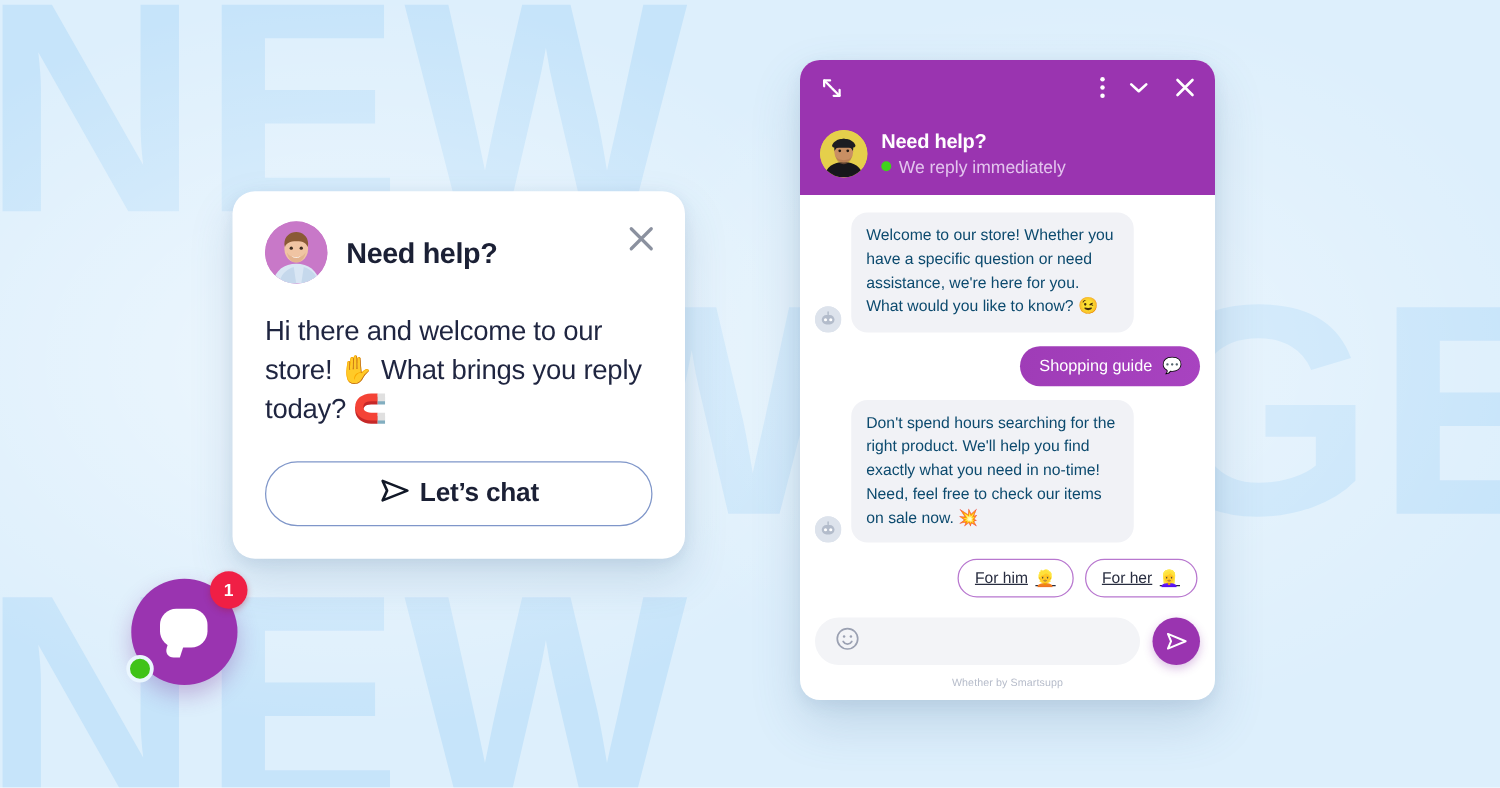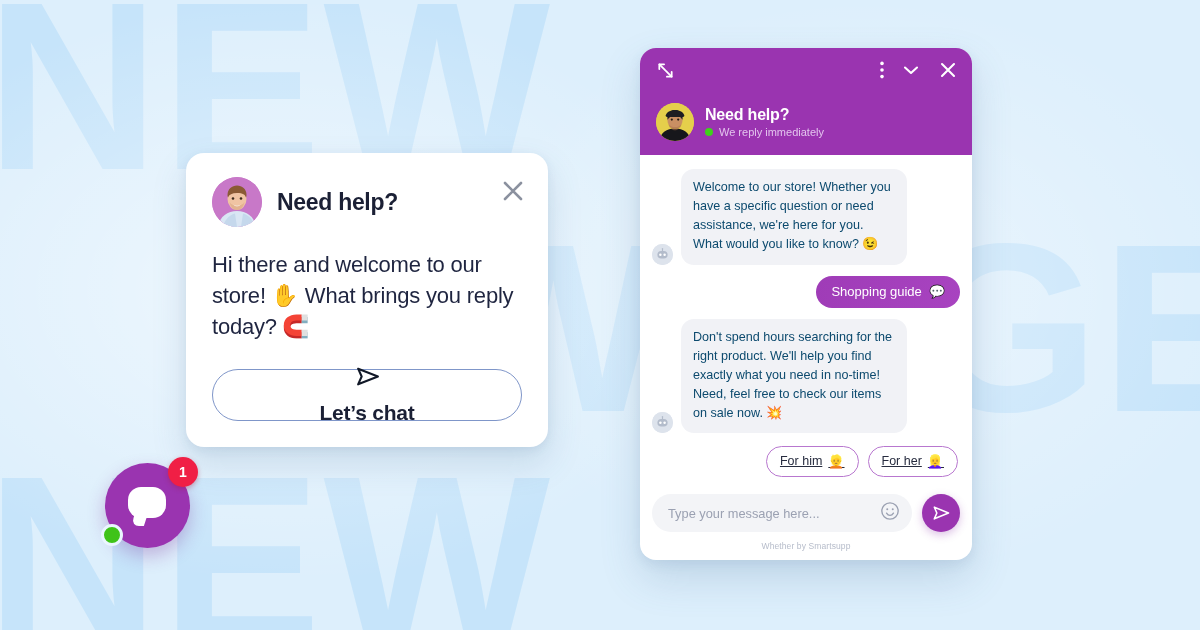--- a/index.html
+++ b/index.html
@@ -77,21 +77,20 @@
     letter-spacing: -.2px;
   }
   #popup-cta {
     margin-top: 26px;
     width: 100%; height: 52px;
     border: 1.5px solid #7f96c9;
     border-radius: 26px;
     background: #fff;
     display: flex; align-items: center; justify-content: center; gap: 8px;
     cursor: pointer;
-    flex-direction: column;
   }
   #popup-cta .cta-label {
     font-size: 21px; font-weight: 600; color: #1b2035; letter-spacing: -.2px;
   }
 
   
   #launcher {
     position: absolute; left: 105px; top: 463px;
     width: 85px; height: 85px; border-radius: 50%;
     background: #9a34b0;
@@ -154,21 +153,21 @@
   }
   .avatar-sm {
     width: 38px; height: 38px; border-radius: 50%;
     flex: 0 0 38px; overflow: hidden; position: relative;
     background: #e8d24a;
   }
   .hdr-name { font-size: 16px; font-weight: 700; color: #fff; letter-spacing: -.2px; }
   .hdr-status {
     display: flex; align-items: center; gap: 6px;
     margin-top: 2px;
-    font-size: 11px; color: #e3c4ee;
+    font-size: 14px; color: #e3c4ee;
   }
   .dot-online { width: 8px; height: 8px; border-radius: 50%; background: #3fd11b; flex: 0 0 8px; }
 
   #chat-body {
     flex: 1 1 auto;
     padding: 14px 12px 6px 12px;
     display: flex; flex-direction: column; gap: 11px;
     overflow: hidden;
   }
   .msg-row { display: flex; align-items: flex-end; gap: 8px; }
@@ -402,21 +401,20 @@
         </div>
         <div class="chip">
           <span>For her</span>
           <span class="emoji">👱‍♀️</span>
         </div>
       </div>
     </div>
 
     <div id="composer">
       <div id="composer-field">
-        <input id="composer-input" type="text" placeholder="Type your message here..." style="">
         <span id="emoji-icon">
           <svg viewBox="0 0 22 22" width="20" height="20" aria-hidden="true">
             <circle cx="11" cy="11" r="9" fill="none" stroke="#9ba1b2" stroke-width="1.5"></circle>
             <circle cx="8" cy="9" r="1.1" fill="#9ba1b2"></circle>
             <circle cx="14" cy="9" r="1.1" fill="#9ba1b2"></circle>
             <path d="M7.2 13.4c1 1.6 2.3 2.4 3.8 2.4s2.8-.8 3.8-2.4" fill="none" stroke="#9ba1b2" stroke-width="1.5" stroke-linecap="round"></path>
           </svg>
         </span>
       </div>
       <div id="send-button">

